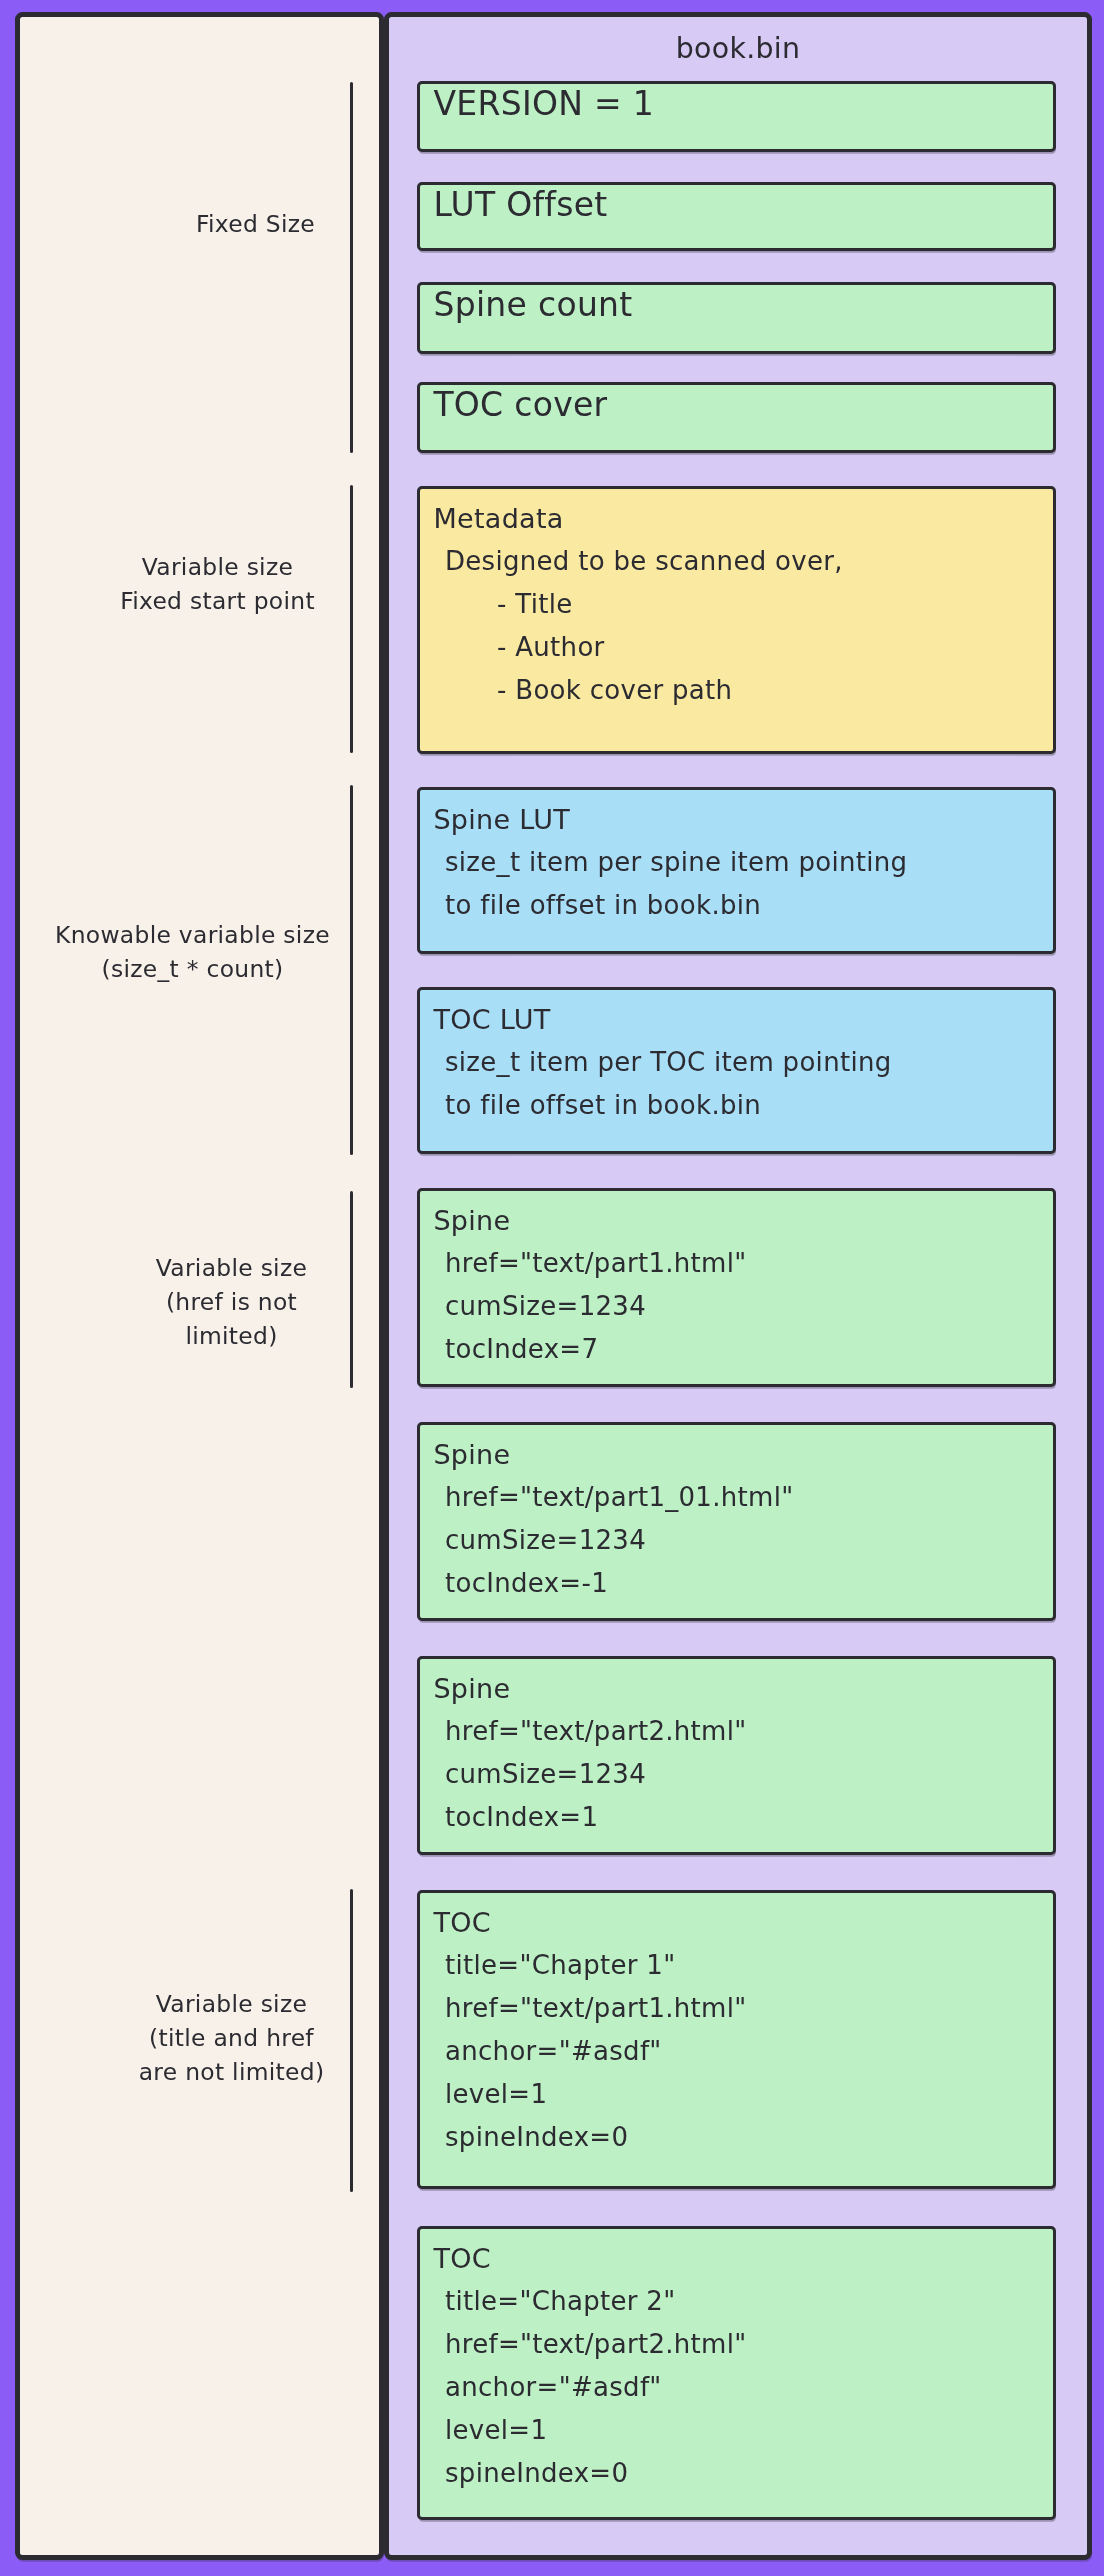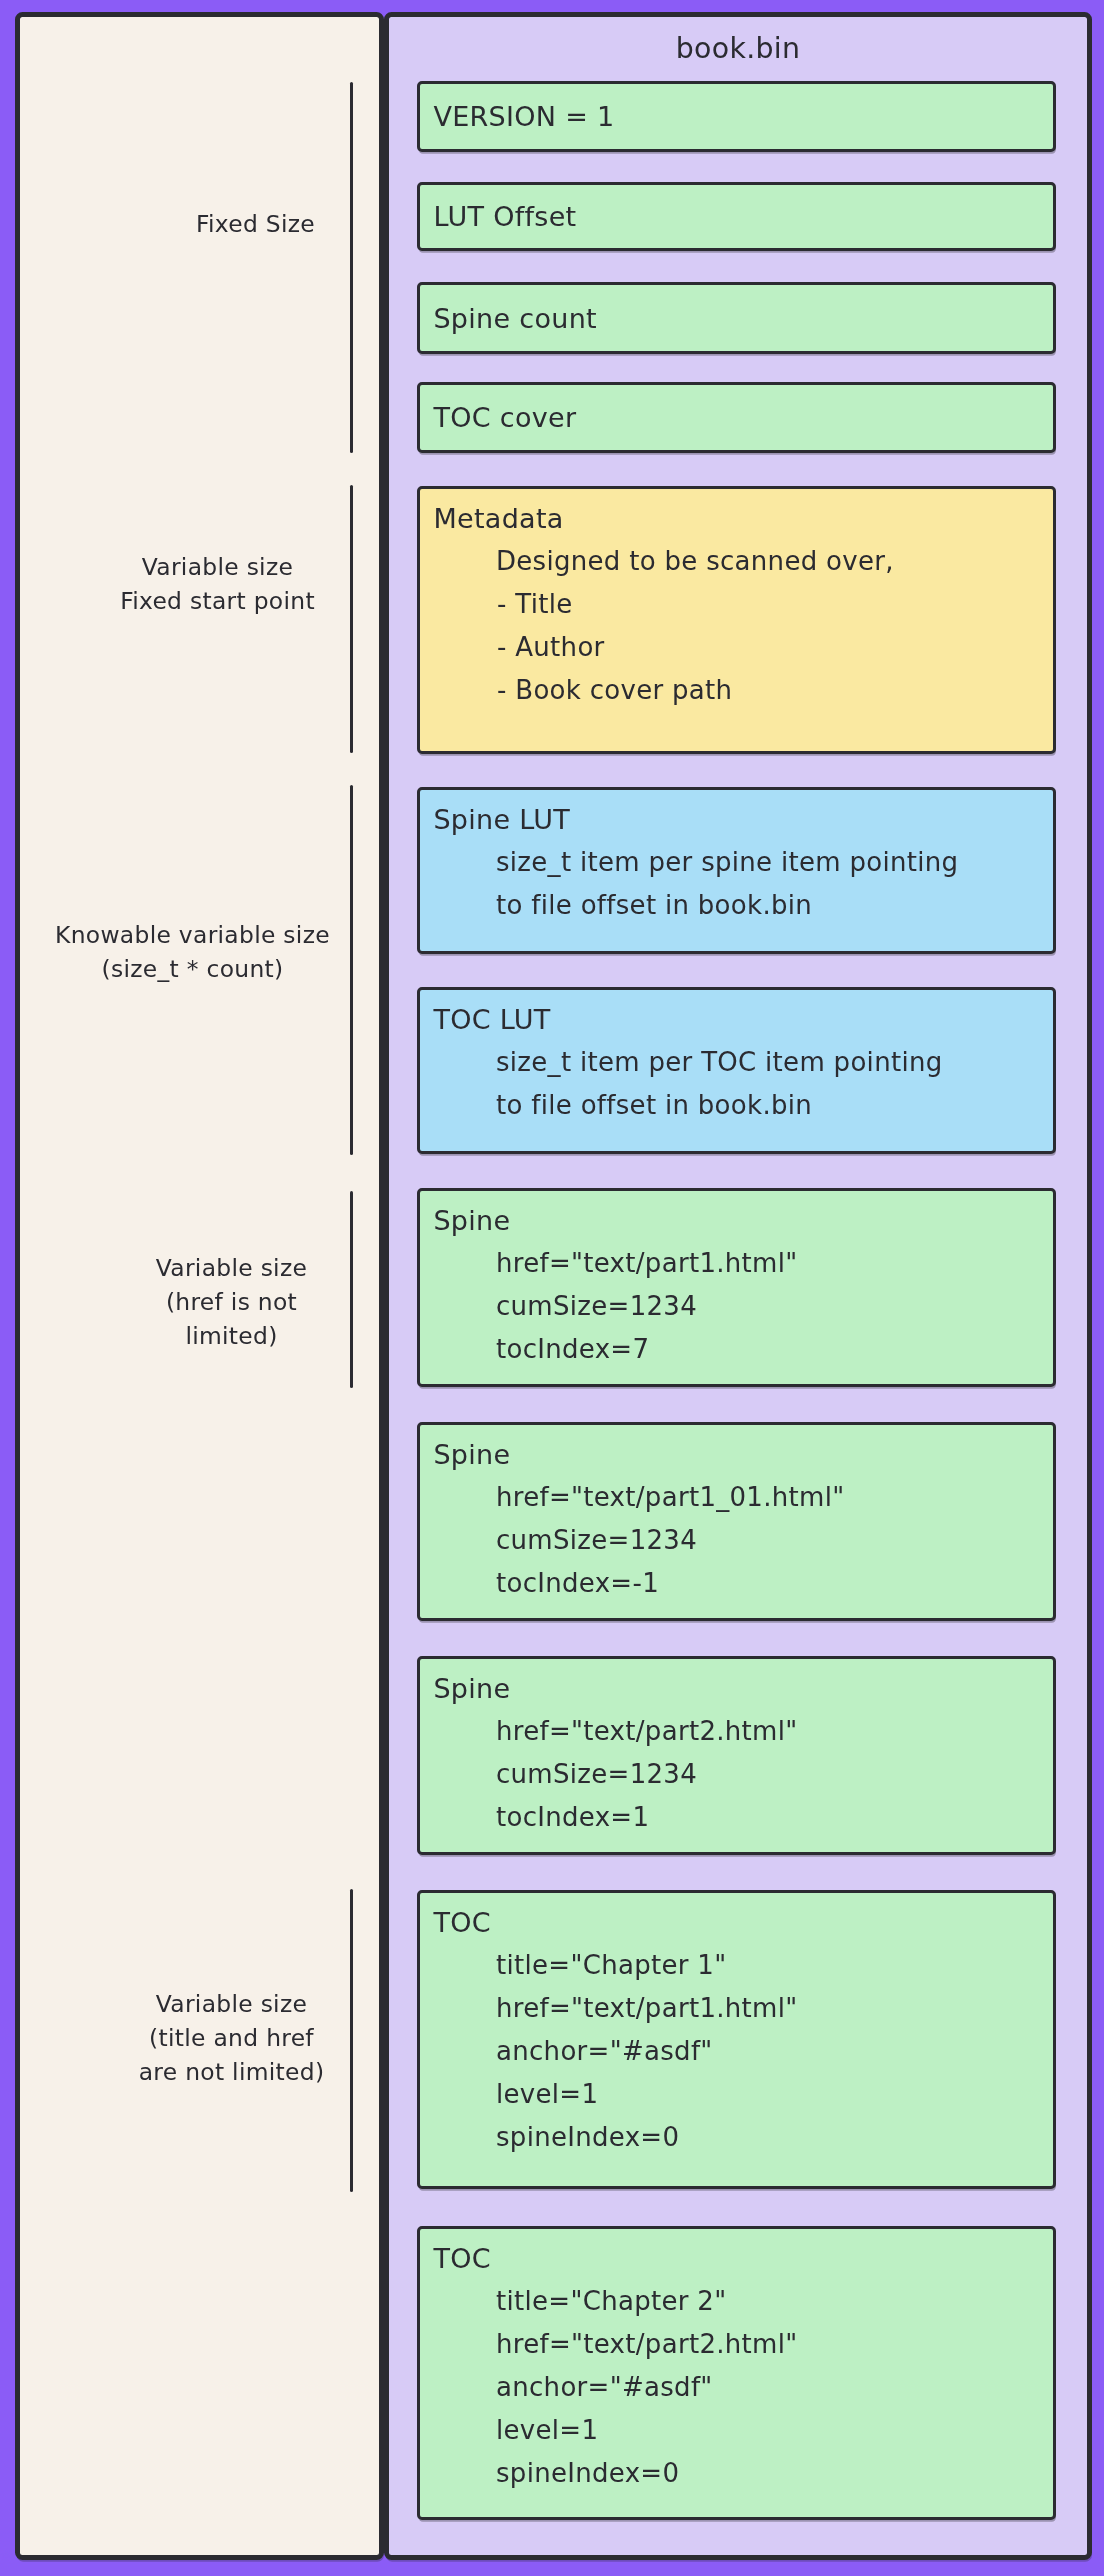--- a/index.html
+++ b/index.html
@@ -16,24 +16,24 @@
 
   .label{position:absolute;text-align:center;font-size:23.4px;line-height:34px;}
 
   .bracket{position:absolute;left:350px;width:3.3px;background:#2b2b31;border-radius:2.5px;}
 
   .dbox{position:absolute;left:417px;width:639px;border:3.3px solid #2b2b31;border-radius:5px;
         box-sizing:border-box;font-size:26px;box-shadow:0.8px 2.5px 0 -0.8px rgba(43,43,49,0.35);}
   .dbox.green{background:#bdf0c4;}
   .dbox.yellow{background:#fae9a1;}
   .dbox.blue{background:#a9def7;}
-  .dbox.single{display:flex;align-items:center;padding-left:13.4px;font-size:27px;}
+  .dbox.single{display:flex;align-items:flex-start;padding-left:13.4px;font-size:33px;}
   .dbox.multi{padding-top:7.5px;}
   .box-title{padding-left:13.4px;line-height:43px;font-size:27px;}
-  .box-line{padding-left:76px;line-height:43px;}
+  .box-line{padding-left:25px;line-height:43px;}
   .box-line.indent{padding-left:77px;}
 </style>
 </head>
 <body>
 
 <div class="canvas">
 
   <div class="panel left-panel"></div>
   <div class="panel right-panel"></div>
 

